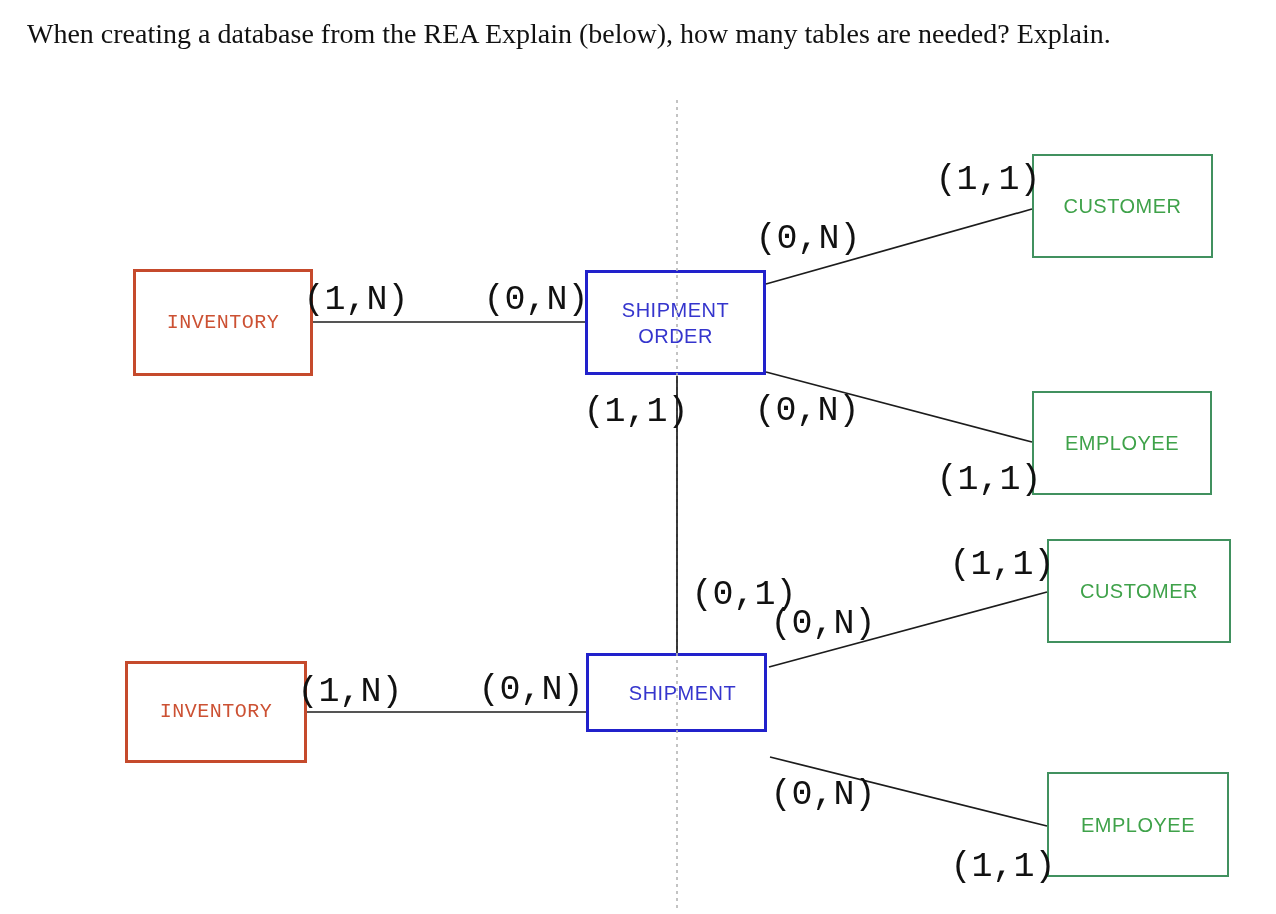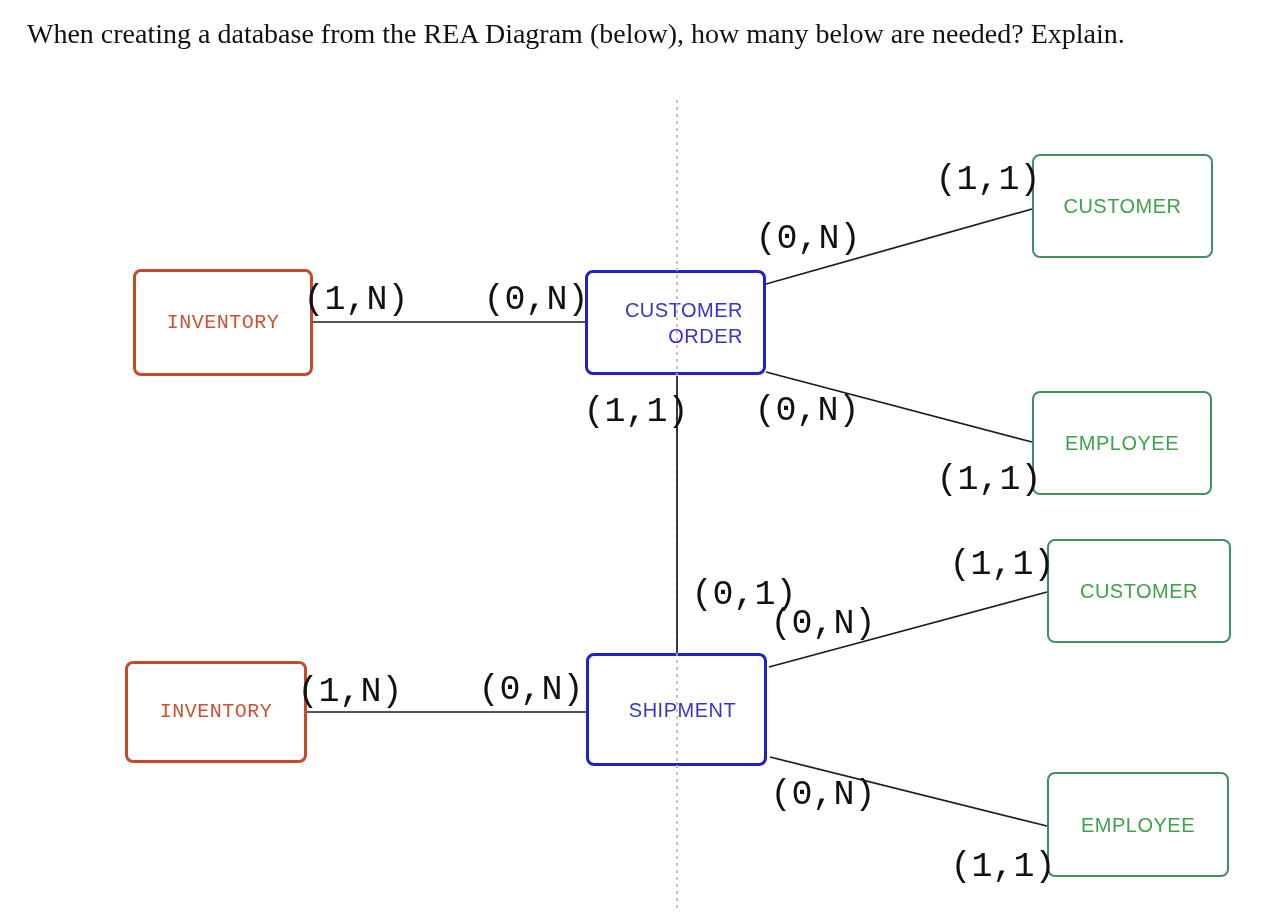--- a/index.html
+++ b/index.html
@@ -41,22 +41,21 @@
     stroke-width: 1.6;
     stroke-dasharray: 3 4;
   }
   .entity {
     position: absolute;
     box-sizing: border-box;
     background: transparent;
     display: flex;
     align-items: center;
     justify-content: center;
-    text-align: right;
-    border-radius: 8px;
+    text-align: center;
   }
   .entity .entity-label {
     font-size: 20px;
     line-height: 1.3;
     letter-spacing: 0.5px;
     max-width: 135px;
   }
   .entity.resource { border: 3px solid var(--resource-border, #c54a2c); }
   .entity.resource .entity-label { color: var(--resource-text, #cc5133); font-family: Liberation Mono, monospace; }
   .entity.event { border: 3px solid var(--event-border, #2121cb); }
@@ -70,43 +69,43 @@
     font-size: 35px;
     color: var(--label-text, #111111);
     white-space: nowrap;
   }
 </style>
 </head>
 <body>
 
 <div id="stage">
 
-  <div class="page-title">When creating a database from the REA Diagram (below), how many below are needed? Explain.</div>
+  <div class="page-title">When creating a database from the REA Explain (below), how many tables are needed? Explain.</div>
 
   <div class="entity resource" style="left:133px; top:269px; width:180px; height:107px;">
     <span class="entity-label">INVENTORY</span>
   </div>
 
   <div class="entity event" style="left:585px; top:270px; width:181px; height:105px;">
-    <span class="entity-label">CUSTOMER ORDER</span>
+    <span class="entity-label">SHIPMENT ORDER</span>
   </div>
 
   <div class="entity agent" style="left:1032px; top:154px; width:181px; height:104px;">
     <span class="entity-label">CUSTOMER</span>
   </div>
 
   <div class="entity agent" style="left:1032px; top:391px; width:180px; height:104px;">
     <span class="entity-label">EMPLOYEE</span>
   </div>
 
   <div class="entity resource" style="left:125px; top:661px; width:182px; height:102px;">
     <span class="entity-label">INVENTORY</span>
   </div>
 
-  <div class="entity event" style="left:586px; top:653px; width:181px; height:113px;padding-left:12px;">
+  <div class="entity event" style="left:586px; top:653px; width:181px; height:79px;padding-left:12px;">
     <span class="entity-label">SHIPMENT</span>
   </div>
 
   <div class="entity agent" style="left:1047px; top:539px; width:184px; height:104px;">
     <span class="entity-label">CUSTOMER</span>
   </div>
 
   <div class="entity agent" style="left:1047px; top:772px; width:182px; height:105px;">
     <span class="entity-label">EMPLOYEE</span>
   </div>

